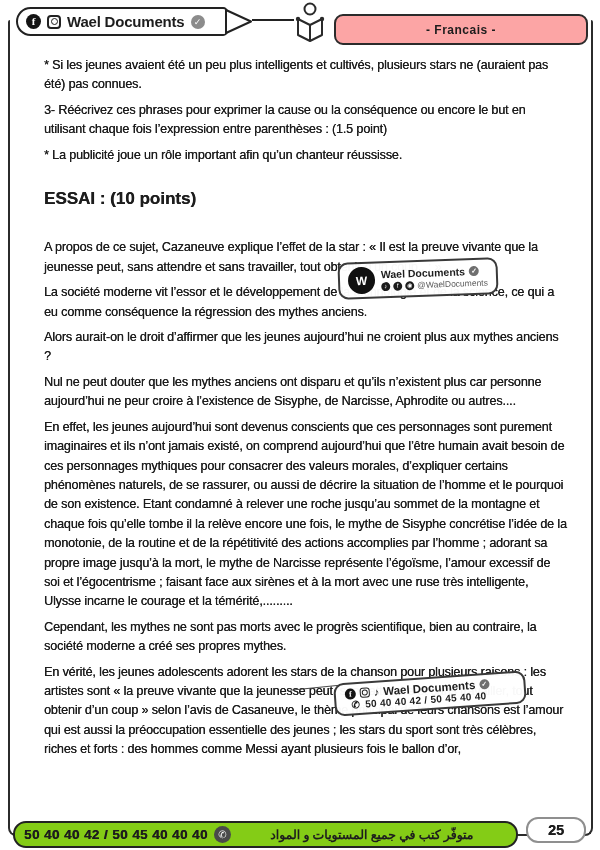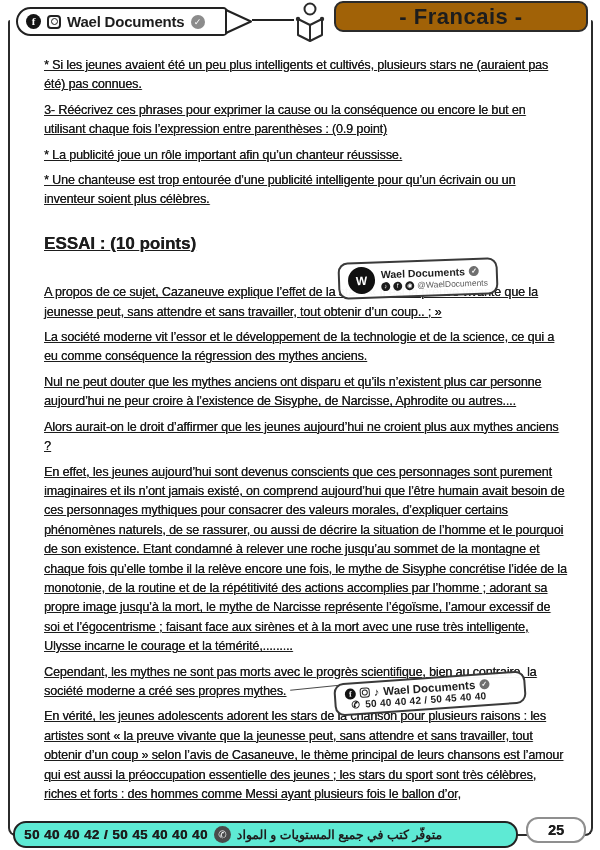--- a/index.html
+++ b/index.html
@@ -24,31 +24,30 @@
     font:700 11px/15px "Liberation Serif", serif;text-align:center;flex:0 0 auto;}
   .ig-icon{width:14px;height:14px;border:2px solid #222;border-radius:4px;position:relative;box-sizing:border-box;flex:0 0 auto;}
   .ig-icon::after{content:'';position:absolute;inset:1.5px;border:1.5px solid #222;border-radius:50%;}
   .brand-name{font-weight:700;font-size:15px;white-space:nowrap;letter-spacing:-0.2px;}
   .check-badge{width:14px;height:14px;border-radius:50%;background:#8c8c8c;color:#fff;
     font-size:9px;line-height:14px;text-align:center;flex:0 0 auto;}
   .hdr-tip{position:absolute;left:224px;top:6px;z-index:6;}
   .hdr-connector{position:absolute;left:252px;top:19px;width:42px;border-top:2.5px solid #222;z-index:4;}
   .reader{position:absolute;left:290px;top:1px;z-index:5;}
   .hdr-subject{
-    position:absolute;left:334px;top:1px;width:254px;height:31px;box-sizing:border-box;
-    background:#a16207;border:2px solid #2b2b2b;border-radius:9px;z-index:5;
+    position:absolute;left:334px;top:14px;width:254px;height:31px;box-sizing:border-box;
+    background:#fca5a5;border:2px solid #2b2b2b;border-radius:9px;z-index:5;
     display:flex;align-items:center;justify-content:center;
-    font-weight:700;font-size:22px;letter-spacing:.5px;
+    font-weight:700;font-size:12px;letter-spacing:.5px;
   }
   
   .content{
     position:absolute;left:44px;top:56px;width:524px;z-index:2;
     font-size:12.6px;line-height:19.4px;letter-spacing:-0.15px;
     text-shadow:0.2px 0 0 currentColor;
-    text-decoration:underline;
   }
   .content p{margin:0 0 6px 0;}
   .essai{font-weight:700;font-size:17px;margin:24px 0 30px 0 !important;
     letter-spacing:0;text-shadow:0.3px 0 0 currentColor;}
   
   .b1{
     position:absolute;left:338px;top:260px;z-index:8;
     display:flex;align-items:center;gap:6px;padding:3px 8px;
     background:rgba(255,255,255,.97);border:2px solid #3a3a3a;border-radius:10px;
     transform:rotate(-2deg);
@@ -75,29 +74,29 @@
   .ig-xs::after{content:'';position:absolute;inset:1px;border:1px solid #222;border-radius:50%;}
   .tk-xs{font-size:11px;font-weight:700;line-height:11px;}
   .b2-row2{display:flex;align-items:center;gap:5px;font-weight:700;font-size:10px;
     white-space:nowrap;padding-left:6px;letter-spacing:.3px;}
   .phone-xs{font-size:10px;}
   .b2-strike{position:absolute;left:290px;top:686px;width:74px;border-top:1.5px solid #4a4a4a;
     transform:rotate(-6deg);z-index:7;}
   
   .footer-pill{
     position:absolute;left:13px;top:821px;width:505px;height:27px;box-sizing:border-box;
-    background:#5eead4;border:2px solid #222;border-radius:13px;z-index:10;
+    background:#84cc16;border:2px solid #222;border-radius:13px;z-index:10;
     display:flex;align-items:center;gap:6px;padding:0 9px;
   }
   .footer-phones{font-weight:700;font-size:13.5px;letter-spacing:.4px;white-space:nowrap;
     text-shadow:0.3px 0 0 currentColor;}
   .phone-circle{width:17px;height:17px;border-radius:50%;background:#4a4a4a;color:#fff;
     font-size:10px;line-height:17px;text-align:center;flex:0 0 auto;}
-  .footer-arabic{direction:rtl;font-family:Liberation Sans, sans-serif;font-weight:700;
-    font-size:12.5px;white-space:nowrap;flex:1;text-align:left;}
+  .footer-arabic{direction:rtl;font-family:Liberation Serif, serif;font-weight:700;
+    font-size:12.5px;white-space:nowrap;flex:1;text-align:center;}
   .page-num-box{
     position:absolute;left:526px;top:817px;width:60px;height:26px;box-sizing:border-box;
     background:#fff;border:2px solid #8f8f8f;border-radius:12px;z-index:10;
     display:flex;align-items:center;justify-content:center;
     font-weight:700;font-size:14.5px;text-shadow:0.3px 0 0 currentColor;
   }
 </style>
 </head>
 <body>
 
@@ -117,28 +116,27 @@
   <circle cx="20" cy="8" r="5.5" fill="#ffffff" stroke="#2a2a2a" stroke-width="2"></circle>
   <path d="M20,24 L8,18 L8,34 L20,40 L32,34 L32,18 Z" fill="#ffffff" stroke="#2a2a2a" stroke-width="2" stroke-linejoin="round"></path>
   <path d="M20,24 L20,40" stroke="#2a2a2a" stroke-width="2"></path>
   <circle cx="8" cy="18" r="2.2" fill="#2a2a2a"></circle>
   <circle cx="32" cy="18" r="2.2" fill="#2a2a2a"></circle>
 </svg>
 <div class="hdr-subject">- Francais -</div>
 
 <main class="content">
   <p>* Si les jeunes avaient été un peu plus intelligents et cultivés, plusieurs stars ne (auraient pas été) pas connues.</p>
-  <p>3-   Réécrivez ces phrases pour exprimer la cause ou la conséquence ou encore le but en utilisant chaque fois l’expression entre parenthèses :  (0.9 point)</p>
+  <p>3-   Réécrivez ces phrases pour exprimer la cause ou la conséquence ou encore le but en utilisant chaque fois l’expression entre parenthèses :  (1.5 point)</p>
   <p>* La publicité joue un rôle important afin qu’un chanteur réussisse.</p>
-  <p>* Une chanteuse est trop entourée d’une publicité intelligente pour qu’un écrivain ou un inventeur soient plus célèbres.</p>
   <p class="essai">ESSAI :  (10 points)</p>
   <p>A propos de ce sujet, Cazaneuve explique l’effet de la star : «  Il est la preuve vivante que la jeunesse peut, sans attendre et sans travailler, tout obtenir d’un coup.. ; »</p>
   <p>La société moderne vit l’essor et le développement de la technologie et de la science, ce qui a eu comme conséquence la régression des mythes anciens.</p>
+  <p>Alors aurait-on le droit d’affirmer que les jeunes aujourd’hui ne croient plus aux mythes anciens ?</p>
   <p>Nul ne peut douter que les mythes anciens ont disparu et qu’ils n’existent plus car personne aujourd’hui ne peur croire à l’existence de Sisyphe, de Narcisse, Aphrodite ou autres....</p>
-  <p>Alors aurait-on le droit d’affirmer que les jeunes aujourd’hui ne croient plus aux mythes anciens ?</p>
   <p>En effet, les jeunes aujourd’hui sont devenus conscients que ces personnages sont purement imaginaires et ils n’ont jamais existé, on comprend aujourd’hui que l’être humain avait besoin de ces personnages mythiques pour consacrer des valeurs morales, d’expliquer certains phénomènes naturels, de se rassurer, ou aussi de  décrire la situation de l’homme et le pourquoi de son existence. Etant condamné à relever une roche jusqu’au sommet de la montagne et chaque fois qu’elle tombe il la relève encore une fois, le mythe de Sisyphe concrétise l’idée de la monotonie, de la routine et de la répétitivité des actions accomplies par l’homme ;  adorant sa propre image jusqu’à la mort, le mythe de Narcisse représente l’égoïsme, l’amour excessif de soi et l’égocentrisme ; faisant face aux sirènes et à la mort avec une ruse très intelligente, Ulysse incarne le courage et la témérité,.........</p>
   <p>Cependant, les mythes ne sont pas morts avec le progrès scientifique, bien au contraire, la société moderne a créé ses propres mythes.</p>
   <p>En vérité, les jeunes adolescents adorent les stars de la chanson pour plusieurs raisons : les artistes sont « la preuve vivante que la jeunesse peut, sans attendre et sans travailler, tout obtenir d’un coup » selon l’avis de Casaneuve, le thème principal de leurs chansons est l’amour qui est aussi la préoccupation essentielle des jeunes ; les stars du sport sont très célèbres, riches et forts : des hommes comme Messi ayant plusieurs fois le ballon d’or,</p>
 </main>
 
 <div class="b1">
   <span class="b1-logo">W</span>
   <span class="b1-col">
     <span class="b1-row1">
       <span>Wael Documents</span>

